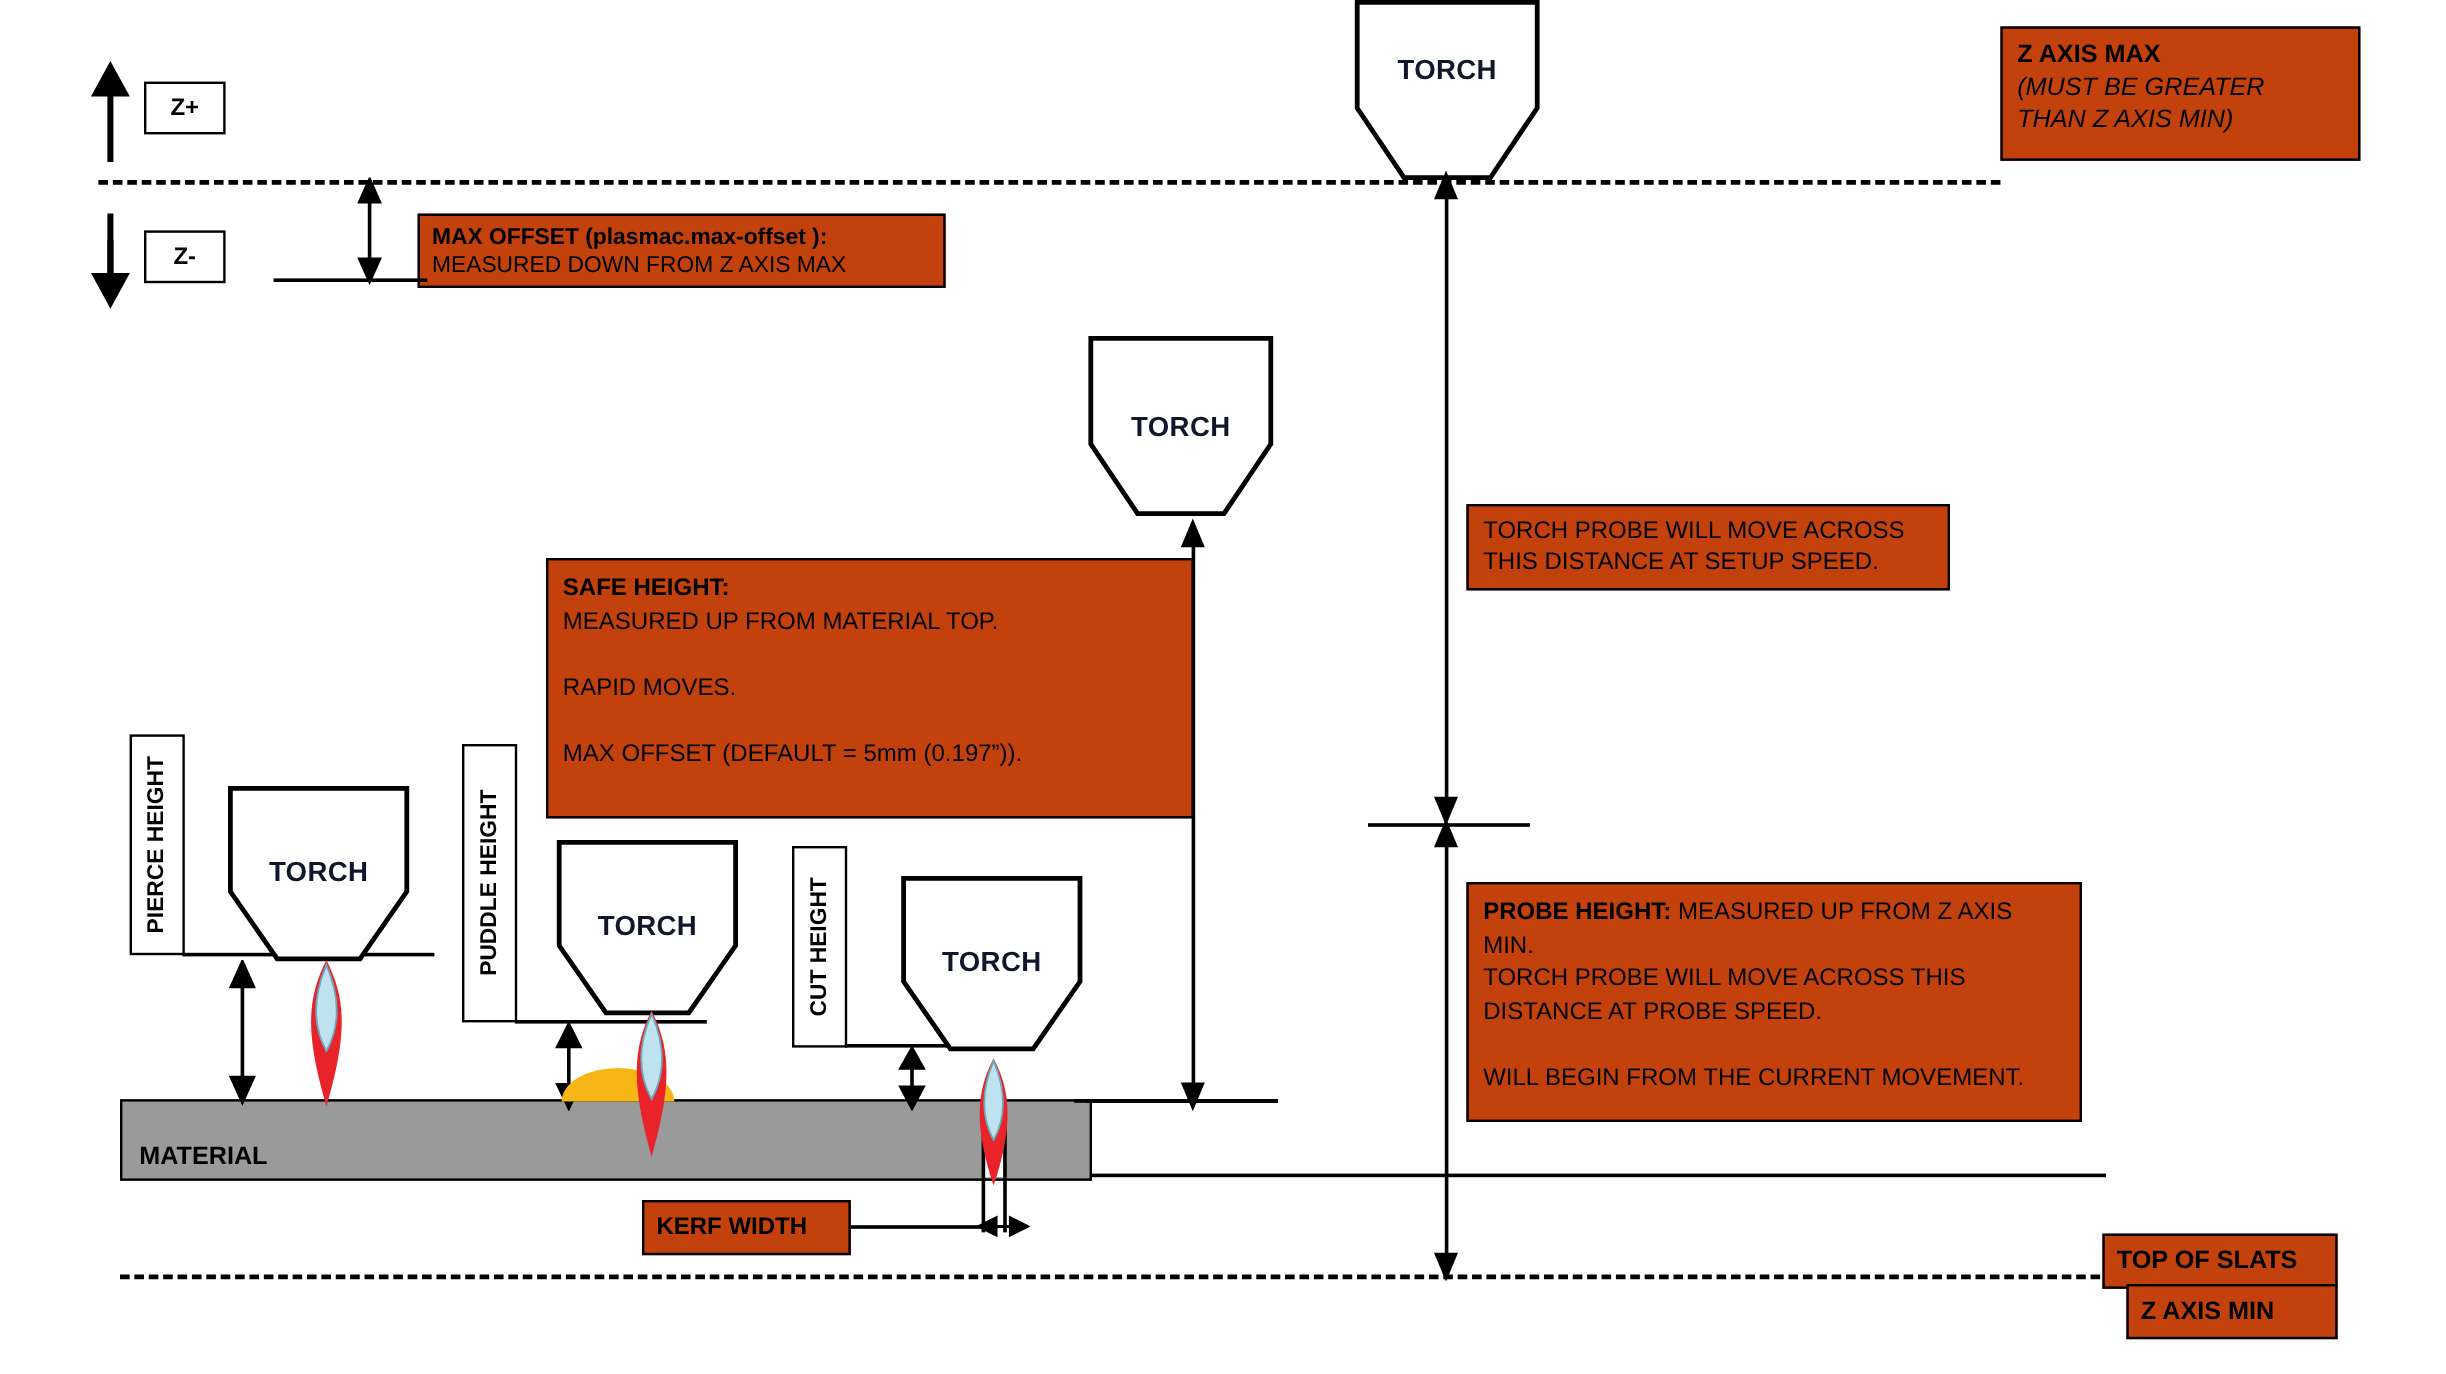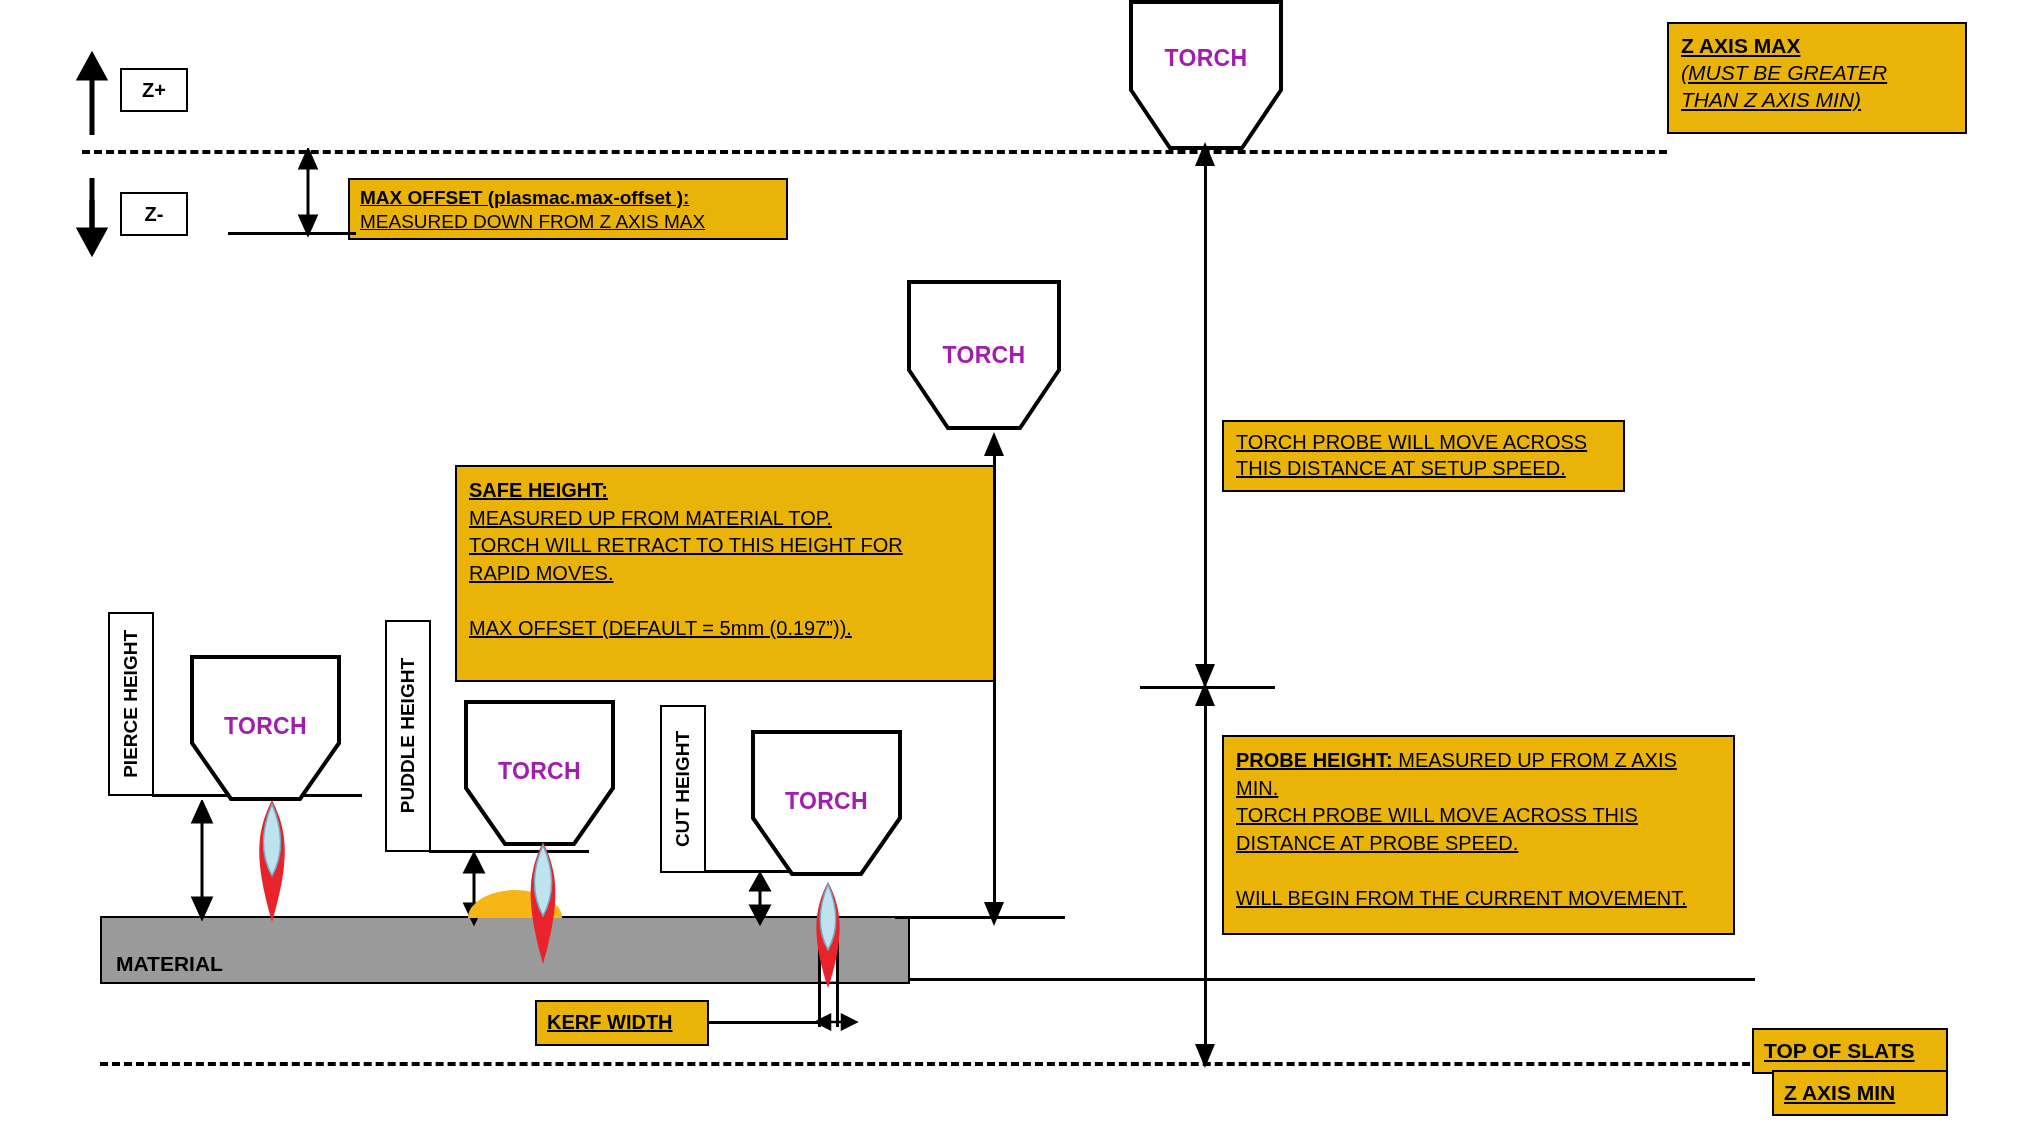--- a/index.html
+++ b/index.html
@@ -16,27 +16,26 @@
     height: 1145px;
     background: #ffffff;
     overflow: hidden;
   }
   .abs { position: absolute; }
 
   
   .box {
     position: absolute;
     border: 2.5px solid #000;
-    background: #eab308;
+    background: #c2410c;
     box-sizing: border-box;
     font-size: 19px;
     color: #000;
     line-height: 1.28;
     padding: 7px 10px;
-    text-decoration: underline;
   }
   .box.nowrap { white-space: nowrap; }
   .box b { font-weight: bold; }
   .box i { font-style: italic; }
 
   
   .torch {
     position: absolute;
     box-sizing: border-box;
   }
@@ -45,21 +44,21 @@
     left: 0; top: 0;
     width: 100%;
     height: 100%;
   }
   .torch .label {
     position: absolute;
     left: 0;
     width: 100%;
     text-align: center;
     font-weight: bold;
-    color: #a21caf;
+    color: #0f172a;
     letter-spacing: .3px;
   }
 
   
   .vbox {
     position: absolute;
     border: 2.5px solid #000;
     background: #fff;
     box-sizing: border-box;
     display: flex;
@@ -191,21 +190,21 @@
   <div class="torch" style="left:905px; top:280px; width:158px; height:152px;">
     <svg class="body" viewBox="0 0 158 152" preserveAspectRatio="none">
       <polygon points="4,2 154,2 154,90 115,148 43,148 4,90" fill="#ffffff" stroke="#000" stroke-width="4"></polygon>
     </svg>
     <div class="label" style="top:62px; font-size:23px;">TORCH</div>
   </div>
 
   <div class="box" style="left:455px; top:465px; width:540px; height:217px; padding:10px 12px; font-size:20px; line-height:1.38;">
     <b>SAFE HEIGHT:</b><br>
     <span>MEASURED UP FROM MATERIAL TOP.</span><br>
-    <span>TORCH WILL RETRACT TO THIS HEIGHT FOR</span><br>
+    <br>
     <span>RAPID MOVES.</span><br>
     <br>
     <span>MAX OFFSET (DEFAULT = 5mm (0.197”)).</span>
   </div>
 
   <div class="vline" style="left:993px; top:448px; width:3px; height:470px;"></div>
   <svg class="abs" style="left:975px; top:430px; width:40px; height:40px;" viewBox="0 0 40 40">
     <polygon points="19,2 9,26 29,26" fill="#000"></polygon>
   </svg>
   <svg class="abs" style="left:975px; top:888px; width:40px; height:42px;" viewBox="0 0 40 42">

